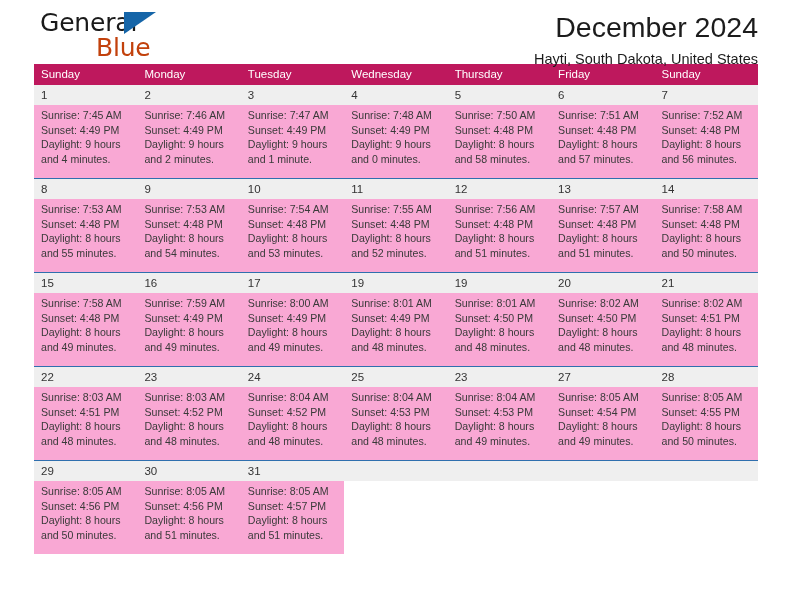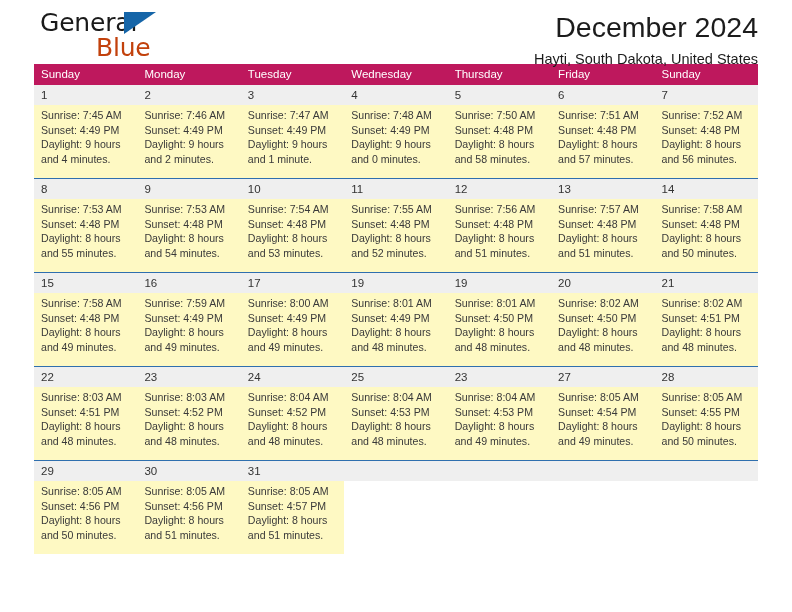--- a/index.html
+++ b/index.html
@@ -114,21 +114,21 @@
   }
   .daynum {
     background: #efefef;
     font-size: 11.5px;
     color: #333333;
     line-height: 14px;
     padding: 3px 0 3px 7px;
     height: 14px;
   }
   .dayinfo {
-    background: #fef9c3;
+    background: #f9a8d4;
     padding: 3px 4px 8px 7px;
     font-size: 10.6px;
     line-height: 14.6px;
     color: #3a3a3a;
     min-height: 62px;
   }
   .dayinfo div {
     white-space: nowrap;
   }
   .cell-empty .daynum {

